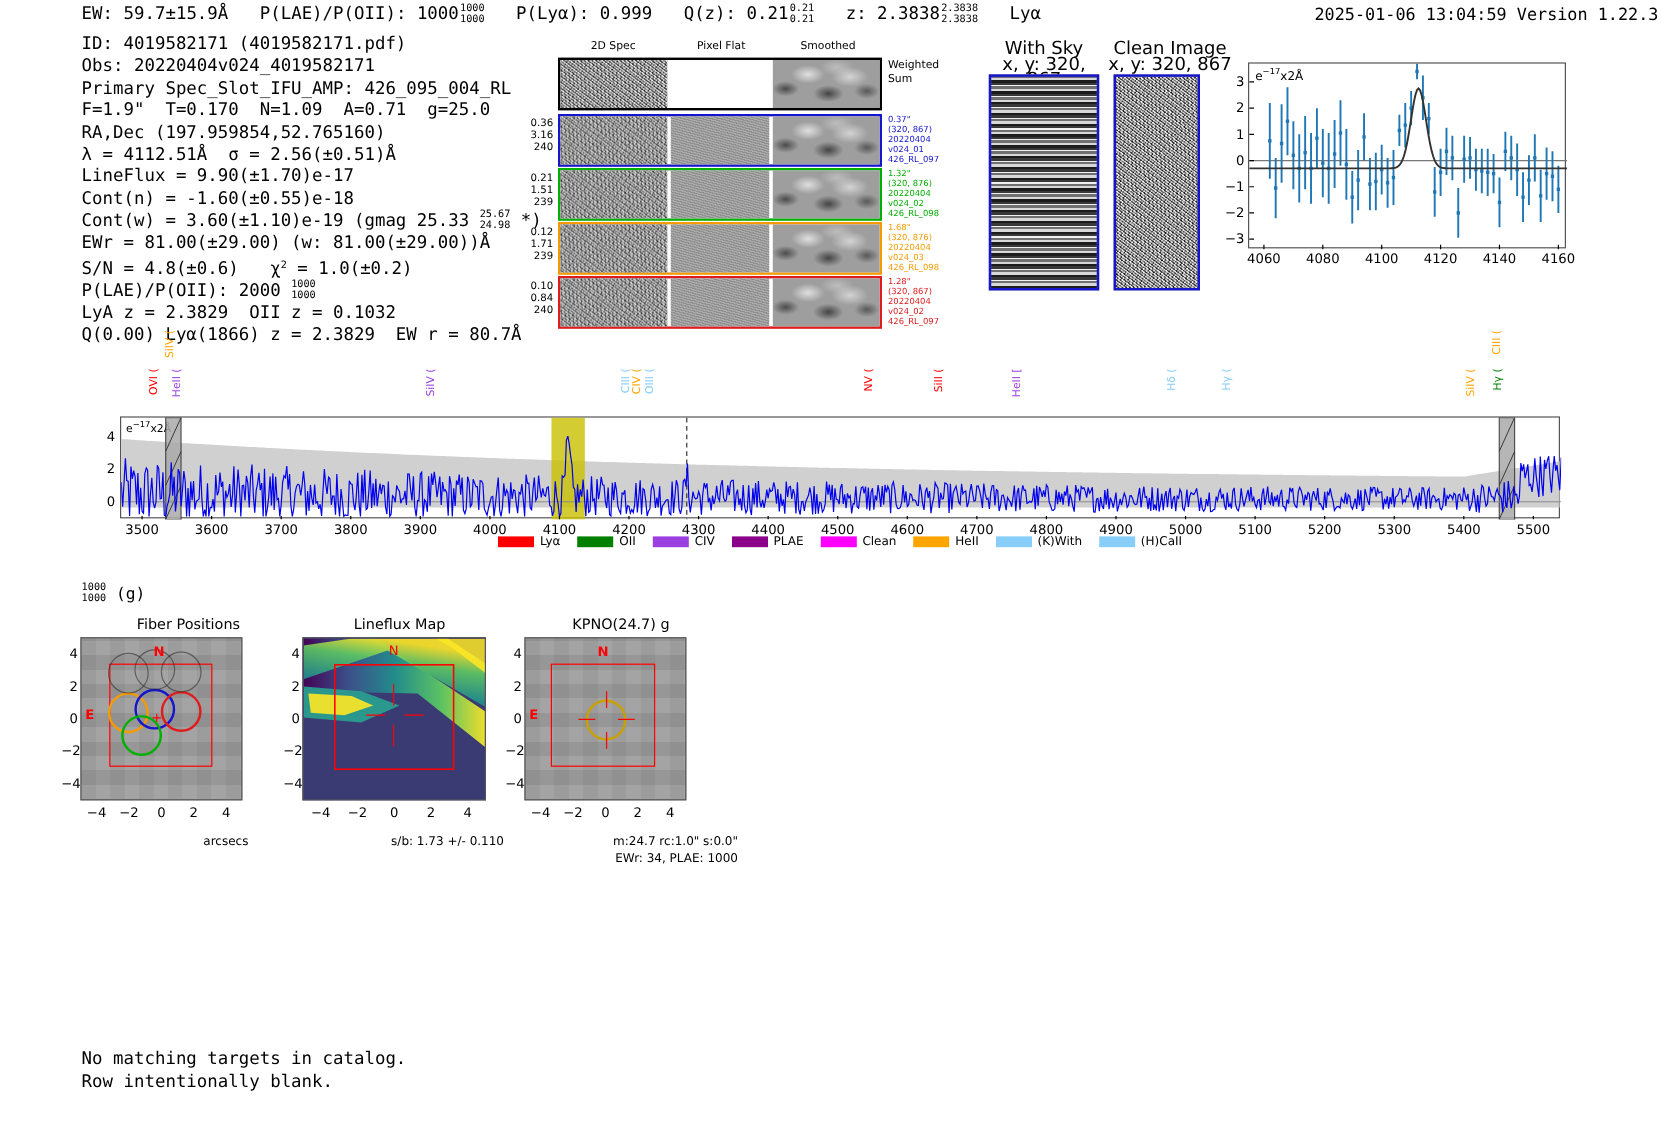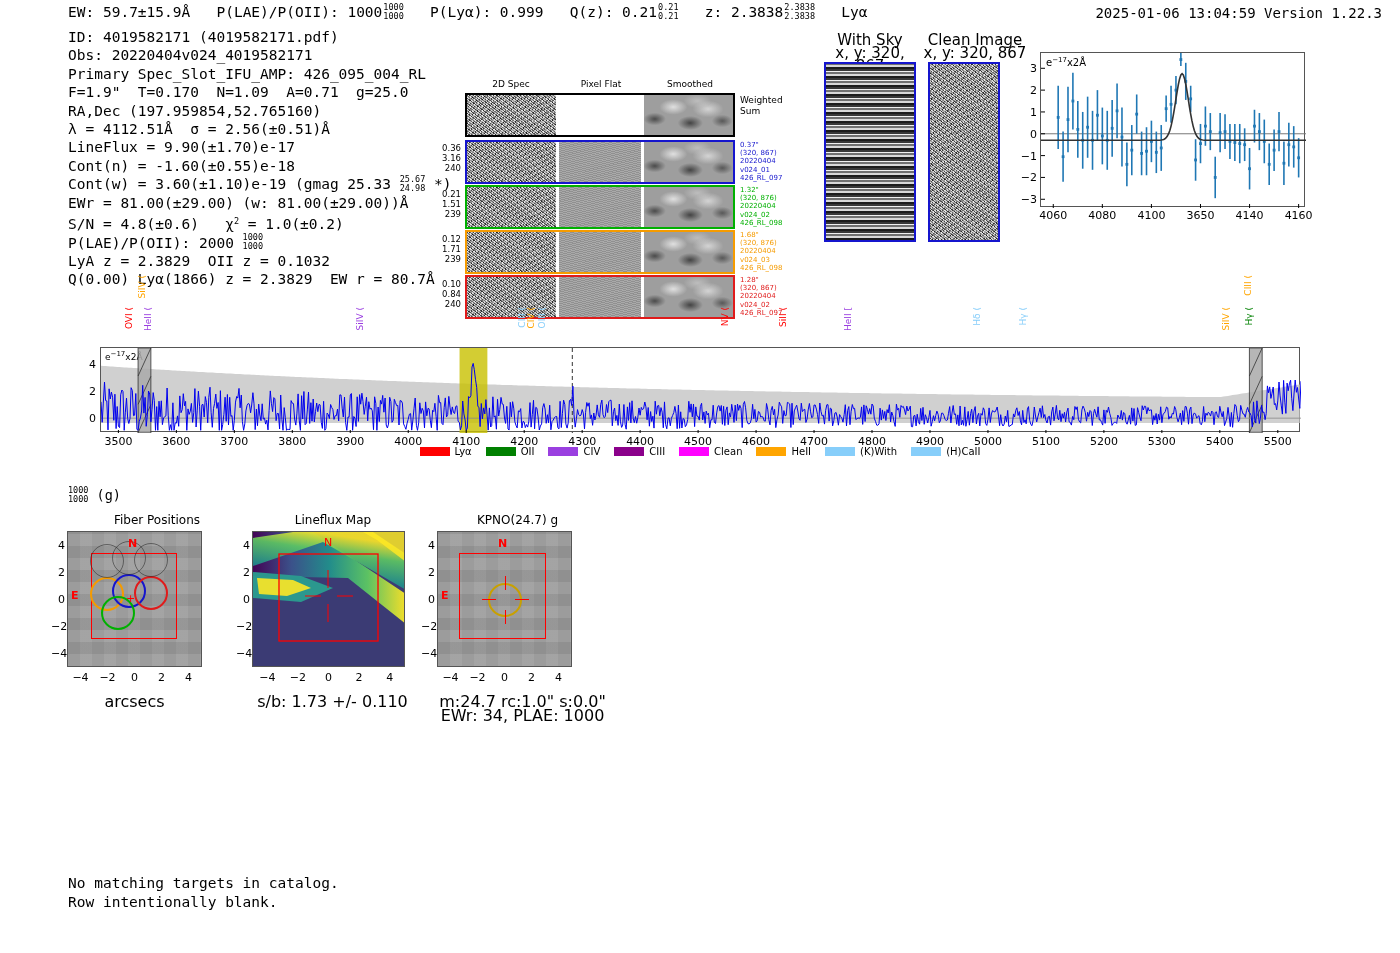--- a/index.html
+++ b/index.html
@@ -14,21 +14,21 @@
   .frac{display:inline-block;vertical-align:-0.15em;font-size:8.5px;line-height:8.5px;text-align:center;margin-left:1px;}
   .frac span{display:block;}
 
   
   #info-block{top:28px;left:68px;font-size:14.5px;line-height:18.4px;white-space:pre;}
   #info-block .sup{font-size:8.5px;vertical-align:0.55em;}
   .smallfrac{display:inline-block;vertical-align:-0.15em;font-size:8.5px;line-height:8.5px;text-align:center;}
   .smallfrac span{display:block;}
 
   
-  #specpanel{top:34px;left:425px;width:390px;height:215px;margin-top:45px;}
+  #specpanel{top:34px;left:425px;width:390px;height:215px;}
   .cutlabel{position:absolute;font-family:"DejaVu Sans",sans-serif;font-size:9px;color:#000;text-align:center;}
   .imgrow{position:absolute;left:40px;width:270px;height:44px;box-sizing:border-box;border:2px solid #000;background:#fff;}
   .seg{position:absolute;top:0;bottom:0;}
   .seg.s1{left:0;width:33.5%;}
   .seg.s2{left:34.5%;width:31%;}
   .seg.s3{left:66.5%;width:33.5%;}
   .noise{background-color:#9a9a9a;
     background-image:
       repeating-linear-gradient(37deg, rgba(255,255,255,.55) 0 1px, rgba(0,0,0,.5) 1px 2px, rgba(255,255,255,.3) 2px 3px, rgba(0,0,0,.25) 3px 4px),
       repeating-linear-gradient(123deg, rgba(0,0,0,.45) 0 1px, rgba(255,255,255,.45) 1px 2px, rgba(0,0,0,.2) 2px 3px, rgba(255,255,255,.2) 3px 5px),
@@ -68,21 +68,21 @@
   .vlabel{position:absolute;writing-mode:vertical-rl;text-orientation:mixed;transform:rotate(180deg);
           font-family:"DejaVu Sans",sans-serif;font-size:9px;white-space:nowrap;}
   #legend{position:absolute;top:446px;left:0;width:1400px;display:flex;justify-content:center;gap:14px;
           font-family:"DejaVu Sans",sans-serif;font-size:10px;align-items:center;}
   .lgitem{display:flex;align-items:center;gap:5px;}
   .lgswatch{width:30px;height:9px;display:inline-block;}
 
   
   #mosaic-line{top:486px;left:68px;font-size:13.5px;white-space:nowrap;}
   .panel-title{position:absolute;font-family:"DejaVu Sans",sans-serif;font-size:12px;text-align:center;}
-  .panel-cap{position:absolute;font-family:"DejaVu Sans",sans-serif;font-size:16px;text-align:center;line-height:14px;}
+  .panel-cap{position:absolute;font-family:"DejaVu Sans",sans-serif;font-size:10px;text-align:right;line-height:14px;}
   .imgframe{position:absolute;box-sizing:border-box;border:1px solid #555;overflow:hidden;background:#888;}
   .pix{background-color:#9c9c9c;
     background-image:
       repeating-linear-gradient(0deg, rgba(0,0,0,.0) 0 12px, rgba(0,0,0,.08) 12px 24px),
       repeating-linear-gradient(90deg, rgba(0,0,0,.0) 0 12px, rgba(255,255,255,.08) 12px 24px);
   }
   .fibercircle{position:absolute;border-radius:50%;box-sizing:border-box;border:2.5px solid #000;background:transparent;}
   .redbox{position:absolute;box-sizing:border-box;border:1.3px solid #f00;}
   .cross{position:absolute;color:#f00;font-family:"DejaVu Sans",sans-serif;font-size:11px;line-height:11px;}
   .compass{position:absolute;color:#f00;font-family:"DejaVu Sans",sans-serif;font-size:11px;font-weight:bold;}
@@ -343,21 +343,21 @@
       <line x1="0" y1="102.6056338028169" x2="4" y2="102.6056338028169" stroke="#000" stroke-width="1"></line>
       <line x1="0" y1="80.77464788732394" x2="4" y2="80.77464788732394" stroke="#000" stroke-width="1"></line>
       <line x1="0" y1="58.94366197183098" x2="4" y2="58.94366197183098" stroke="#000" stroke-width="1"></line>
       <line x1="0" y1="37.11267605633802" x2="4" y2="37.11267605633802" stroke="#000" stroke-width="1"></line>
       <line x1="0" y1="15.281690140845058" x2="4" y2="15.281690140845058" stroke="#000" stroke-width="1"></line>
     </svg>
   <div id="linefit-ticks">
       <div class="xlab" style="left: 12.2685px; position: absolute; top: 100%; margin-top: 3px; transform: translateX(-50%); font-family: &quot;DejaVu Sans&quot;, sans-serif; font-size: 11px;">4060</div>
       <div class="xlab" style="left: 61.3426px; position: absolute; top: 100%; margin-top: 3px; transform: translateX(-50%); font-family: &quot;DejaVu Sans&quot;, sans-serif; font-size: 11px;">4080</div>
       <div class="xlab" style="left: 110.417px; position: absolute; top: 100%; margin-top: 3px; transform: translateX(-50%); font-family: &quot;DejaVu Sans&quot;, sans-serif; font-size: 11px;">4100</div>
-      <div class="xlab" style="left: 159.491px; position: absolute; top: 100%; margin-top: 3px; transform: translateX(-50%); font-family: &quot;DejaVu Sans&quot;, sans-serif; font-size: 11px;">3650</div>
+      <div class="xlab" style="left: 159.491px; position: absolute; top: 100%; margin-top: 3px; transform: translateX(-50%); font-family: &quot;DejaVu Sans&quot;, sans-serif; font-size: 11px;">4120</div>
       <div class="xlab" style="left: 208.565px; position: absolute; top: 100%; margin-top: 3px; transform: translateX(-50%); font-family: &quot;DejaVu Sans&quot;, sans-serif; font-size: 11px;">4140</div>
       <div class="xlab" style="left: 257.639px; position: absolute; top: 100%; margin-top: 3px; transform: translateX(-50%); font-family: &quot;DejaVu Sans&quot;, sans-serif; font-size: 11px;">4160</div>
       <div style="position: absolute; right: 100%; margin-right: 4px; top: 146.268px; transform: translateY(-50%); font-family: &quot;DejaVu Sans&quot;, sans-serif; font-size: 11px;">−3</div>
       <div style="position: absolute; right: 100%; margin-right: 4px; top: 124.437px; transform: translateY(-50%); font-family: &quot;DejaVu Sans&quot;, sans-serif; font-size: 11px;">−2</div>
       <div style="position: absolute; right: 100%; margin-right: 4px; top: 102.606px; transform: translateY(-50%); font-family: &quot;DejaVu Sans&quot;, sans-serif; font-size: 11px;">−1</div>
       <div style="position: absolute; right: 100%; margin-right: 4px; top: 80.7746px; transform: translateY(-50%); font-family: &quot;DejaVu Sans&quot;, sans-serif; font-size: 11px;">0</div>
       <div style="position: absolute; right: 100%; margin-right: 4px; top: 58.9437px; transform: translateY(-50%); font-family: &quot;DejaVu Sans&quot;, sans-serif; font-size: 11px;">1</div>
       <div style="position: absolute; right: 100%; margin-right: 4px; top: 37.1127px; transform: translateY(-50%); font-family: &quot;DejaVu Sans&quot;, sans-serif; font-size: 11px;">2</div>
       <div style="position: absolute; right: 100%; margin-right: 4px; top: 15.2817px; transform: translateY(-50%); font-family: &quot;DejaVu Sans&quot;, sans-serif; font-size: 11px;">3</div>
     </div>
@@ -457,21 +457,21 @@
     <div class="lgitem">
       <span class="lgswatch" style="background: rgb(0, 128, 0);"></span>
       <span>OII</span>
     </div>
     <div class="lgitem">
       <span class="lgswatch" style="background: rgb(154, 63, 224);"></span>
       <span>CIV</span>
     </div>
     <div class="lgitem">
       <span class="lgswatch" style="background: rgb(139, 0, 139);"></span>
-      <span>CIII</span>
+      <span>PLAE</span>
     </div>
     <div class="lgitem">
       <span class="lgswatch" style="background: rgb(255, 0, 255);"></span>
       <span>Clean</span>
     </div>
     <div class="lgitem">
       <span class="lgswatch" style="background: rgb(255, 165, 0);"></span>
       <span>HeII</span>
     </div>
     <div class="lgitem">

